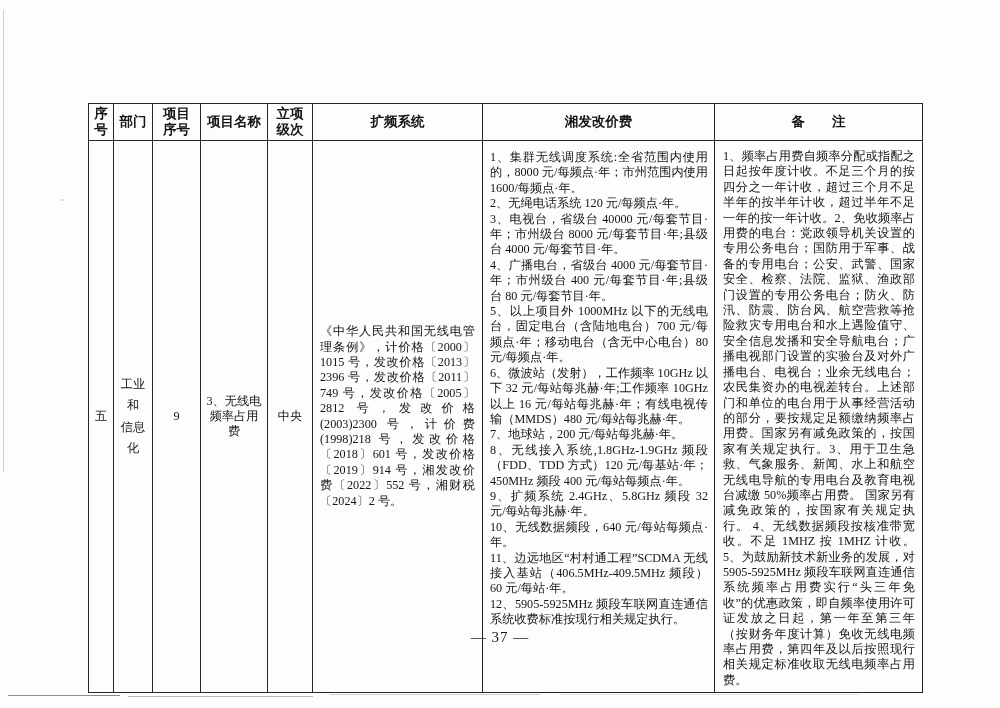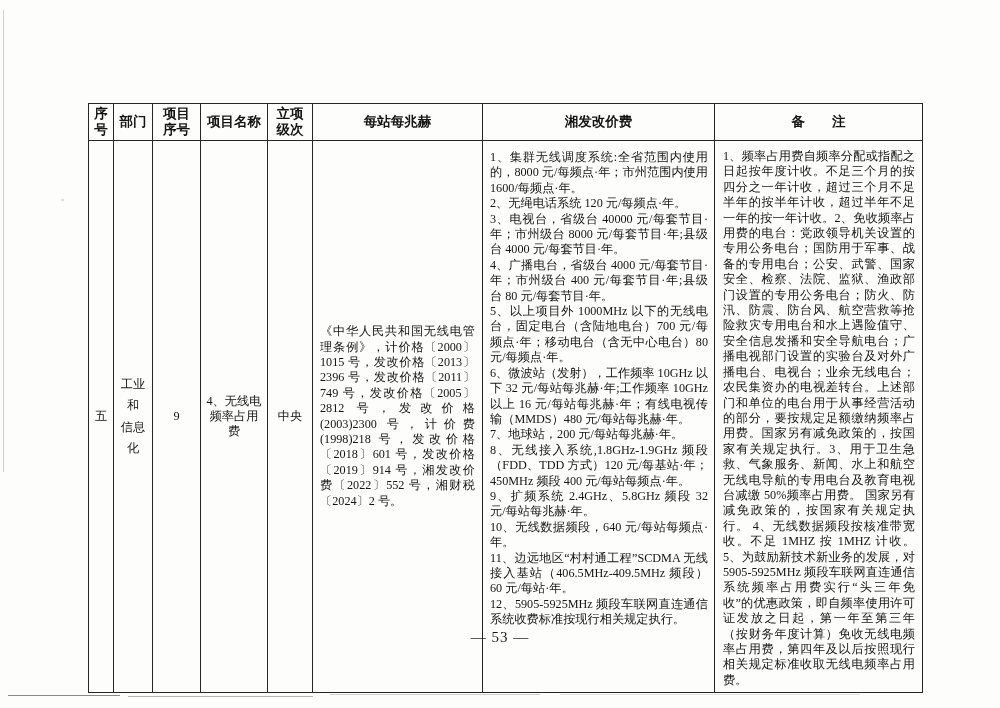--- a/index.html
+++ b/index.html
@@ -67,34 +67,34 @@
     <thead>
       <tr>
         <th>序
 号</th>
         <th>部门</th>
         <th>项目
 序号</th>
         <th>项目名称</th>
         <th>立项
 级次</th>
-        <th>每站每兆赫</th>
+        <th>扩频系统</th>
         <th>湘发改价费</th>
         <th>备　　注</th>
       </tr>
     </thead>
     <tbody>
       <tr>
         <td class="center">五</td>
         <td class="dept">工业
 和
 信息
 化</td>
         <td class="center">9</td>
-        <td class="center">4、无线电频率占用费</td>
+        <td class="center">3、无线电频率占用费</td>
         <td class="center">中央</td>
         <td class="policy">《中华人民共和国无线电管理条例》，计价格〔2000〕1015 号，发改价格〔2013〕2396 号，发改价格〔2011〕749 号，发改价格〔2005〕2812 号，发改价格(2003)2300 号，计价费(1998)218 号，发改价格〔2018〕601 号，发改价格〔2019〕914 号，湘发改价费〔2022〕552 号，湘财税〔2024〕2 号。</td>
         <td class="feestd">
           <p class="fee-item">1、集群无线调度系统:全省范围内使用的，8000 元/每频点·年；市州范围内使用 1600/每频点·年。</p>
           <p class="fee-item">2、无绳电话系统 120 元/每频点·年。</p>
           <p class="fee-item">3、电视台，省级台 40000 元/每套节目·年；市州级台 8000 元/每套节目·年;县级台 4000 元/每套节目·年。</p>
           <p class="fee-item">4、广播电台，省级台 4000 元/每套节目·年；市州级台 400 元/每套节目·年;县级台 80 元/每套节目·年。</p>
           <p class="fee-item">5、以上项目外 1000MHz 以下的无线电台，固定电台（含陆地电台）700 元/每频点·年；移动电台（含无中心电台）80 元/每频点·年。</p>
           <p class="fee-item">6、微波站（发射），工作频率 10GHz 以下 32 元/每站每兆赫·年;工作频率 10GHz 以上 16 元/每站每兆赫·年；有线电视传输（MMDS）480 元/每站每兆赫·年。</p>
           <p class="fee-item">7、地球站，200 元/每站每兆赫·年。</p>
@@ -102,20 +102,20 @@
           <p class="fee-item">9、扩频系统 2.4GHz、5.8GHz 频段 32 元/每站每兆赫·年。</p>
           <p class="fee-item">10、无线数据频段，640 元/每站每频点·年。</p>
           <p class="fee-item">11、边远地区“村村通工程”SCDMA 无线接入基站（406.5MHz-409.5MHz 频段）60 元/每站·年。</p>
           <p class="fee-item">12、5905-5925MHz 频段车联网直连通信系统收费标准按现行相关规定执行。</p>
         </td>
         <td class="remarks">1、频率占用费自频率分配或指配之日起按年度计收。不足三个月的按四分之一年计收，超过三个月不足半年的按半年计收，超过半年不足一年的按一年计收。2、免收频率占用费的电台：党政领导机关设置的专用公务电台；国防用于军事、战备的专用电台；公安、武警、国家安全、检察、法院、监狱、渔政部门设置的专用公务电台；防火、防汛、防震、防台风、航空营救等抢险救灾专用电台和水上遇险值守、安全信息发播和安全导航电台；广播电视部门设置的实验台及对外广播电台、电视台；业余无线电台；农民集资办的电视差转台。上述部门和单位的电台用于从事经营活动的部分，要按规定足额缴纳频率占用费。国家另有减免政策的，按国家有关规定执行。3、用于卫生急救、气象服务、新闻、水上和航空无线电导航的专用电台及教育电视台减缴 50%频率占用费。 国家另有减免政策的，按国家有关规定执行。 4、无线数据频段按核准带宽收。不足 1MHZ 按 1MHZ 计收。5、为鼓励新技术新业务的发展，对 5905-5925MHz 频段车联网直连通信系统频率占用费实行“头三年免收”的优惠政策，即自频率使用许可证发放之日起，第一年至第三年（按财务年度计算）免收无线电频率占用费，第四年及以后按照现行相关规定标准收取无线电频率占用费。</td>
       </tr>
     </tbody>
   </table>
 
-  <div class="page-number">— 53 —</div>
+  <div class="page-number">— 37 —</div>
 
   <div class="bottom-seg seg1"></div>
   <div class="bottom-seg seg2"></div>
   <div class="bottom-seg seg3"></div>
   <div class="bottom-seg seg4"></div>
 
 </div>
 
 </body></html>

